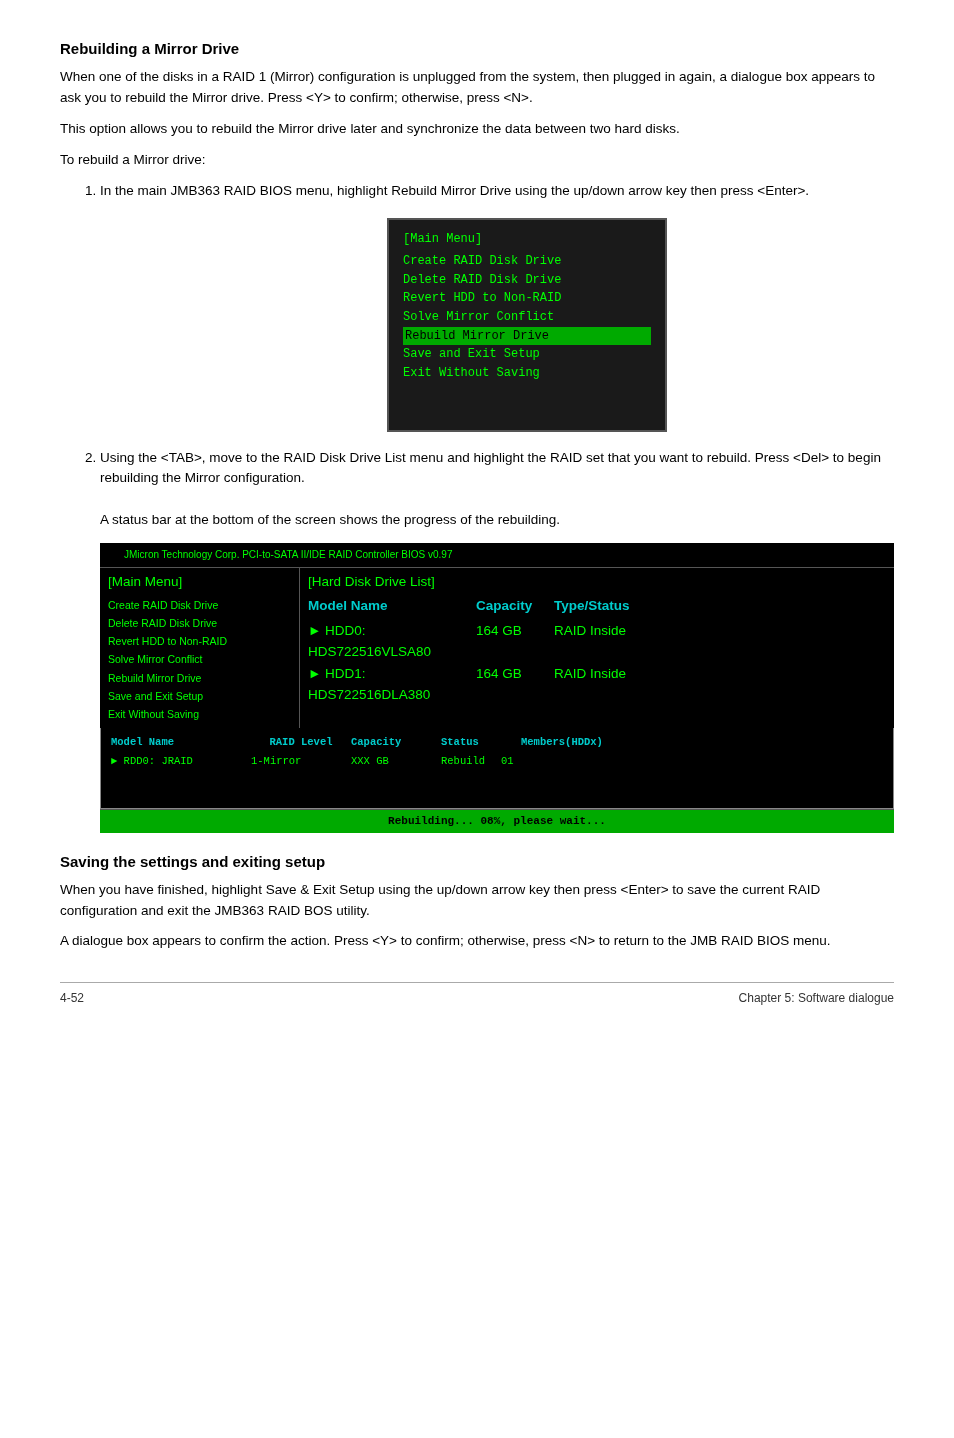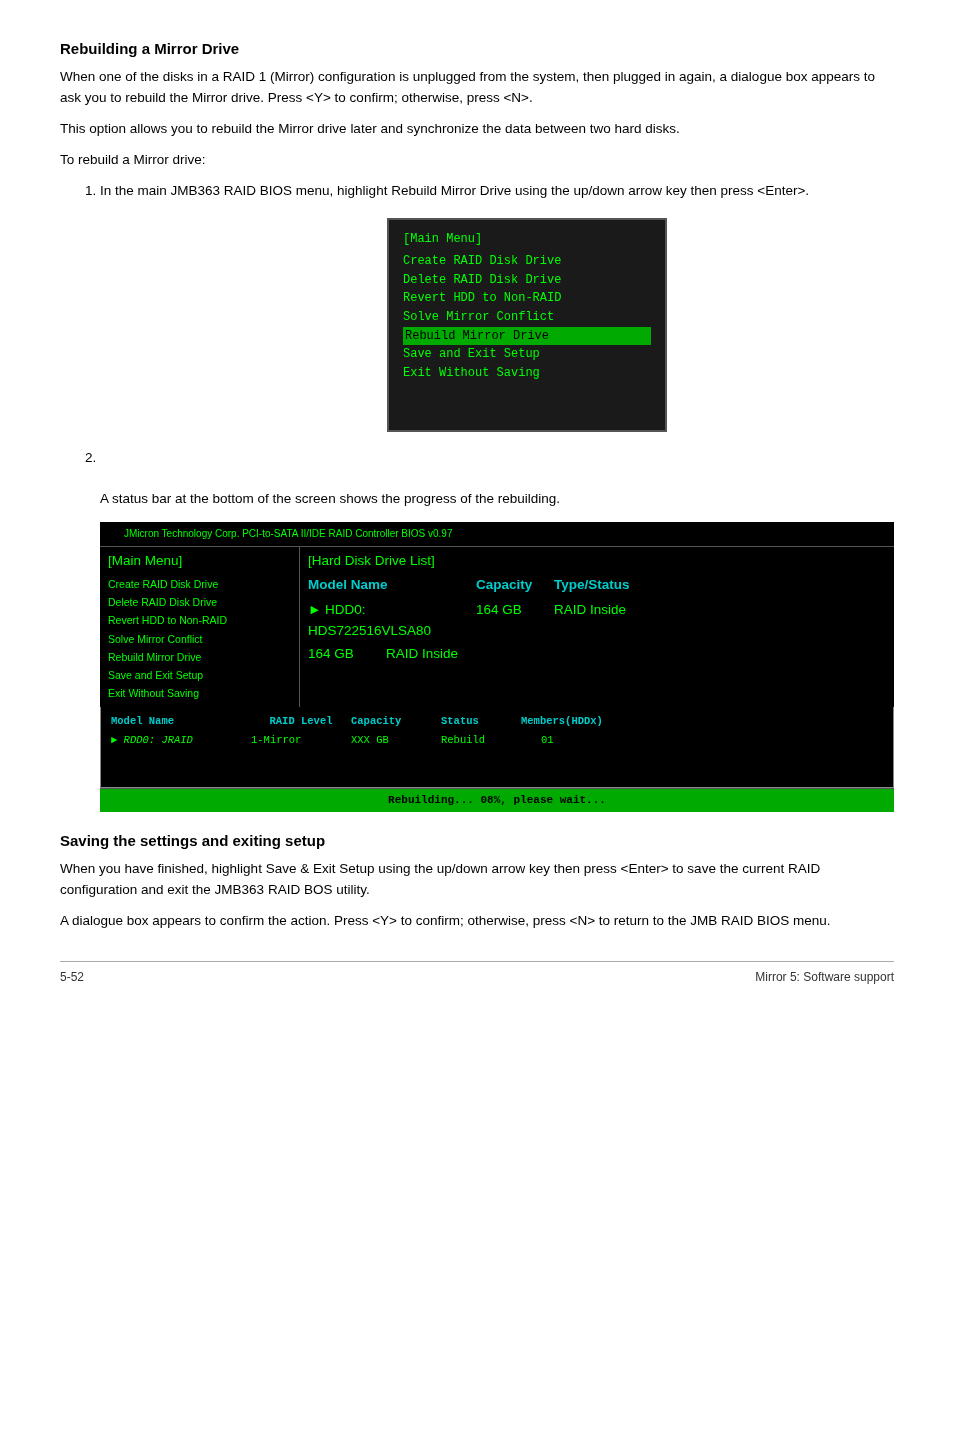--- a/index.html
+++ b/index.html
@@ -143,20 +143,21 @@
         <div class="highlighted">Rebuild Mirror Drive</div>
         <div>Save and Exit Setup</div>
         <div>Exit Without Saving</div>
         <br>
         <br>
       </div>
     </div>
   </li>
 
   <li>
+    <span>Using the &lt;TAB&gt;, move to the RAID Disk Drive List menu and highlight the RAID set that you want to rebuild. Press &lt;Del&gt; to begin rebuilding the Mirror configuration.</span>
     <br><br>
     <span>A status bar at the bottom of the screen shows the progress of the rebuilding.</span>
 
     
     <div style="margin-top:12px;">
 
       <div class="screenshot-header">JMicron Technology Corp.  PCI-to-SATA II/IDE RAID Controller BIOS v0.97</div>
 
       <div class="screenshot-body">
 
@@ -177,52 +178,53 @@
             <span style="width:160px;">Model Name</span>
             <span style="width:70px;">Capacity</span>
             <span>Type/Status</span>
           </div>
           <div style="display:flex; gap:8px; color:#00ff00; margin-bottom:2px;">
             <span style="width:160px;">► HDD0: HDS722516VLSA80</span>
             <span style="width:70px;">164 GB</span>
             <span>RAID Inside</span>
           </div>
           <div style="display:flex; gap:8px; color:#00ff00;">
+            <span style="width:160px;">► HDD1: HDS722516DLA380</span>
             <span style="width:70px;">164 GB</span>
             <span>RAID Inside</span>
           </div>
         </div>
       </div>
 
       <div class="lower-section">
         <div style="display:flex; gap:0; color:#00cccc; font-weight:bold; margin-bottom:3px;">
           <span style="width:140px;">Model Name</span>
           <span style="width:100px;text-align:center;">RAID Level</span>
           <span style="width:90px;">Capacity</span>
           <span style="width:80px;">Status</span>
           <span>Members(HDDx)</span>
         </div>
         <div style="display:flex; align-items:center; color:#00ff00;">
-          <span style="width:140px;font-style:italic;">► RDD0:  JRAID</span>
+          <span style="width:140px;">► RDD0:  JRAID</span>
           <span style="width:100px;">1-Mirror</span>
           <span style="width:90px;">XXX GB</span>
-          <span style="width:100px;">Rebuild</span>
+          <span style="width:60px;">Rebuild</span>
           <span>01</span>
         </div>
         <br>
         <br>
       </div>
 
       <div class="rebuild-bar">Rebuilding... 08%, please wait...</div>
     </div>
   </li>
 </ol>
 
 <h2 class="section-title" style="margin-top:20px;">Saving the settings and exiting setup</h2>
 
 <p class="body-text">When you have finished, highlight Save &amp; Exit Setup using the up/down arrow key then press &lt;Enter&gt; to save the current RAID configuration and exit the JMB363 RAID BOS utility.</p>
 
 <p class="body-text">A dialogue box appears to confirm the action. Press &lt;Y&gt; to confirm; otherwise, press &lt;N&gt; to return to the JMB RAID BIOS menu.</p>
 
 <div class="footer-line">
-  <span>5-52</span>
-  <span>Mirror 5: Software support</span>
+  <span>4-52</span>
+  <span>Chapter 5: Software dialogue</span>
 </div>
 
 </body></html>

